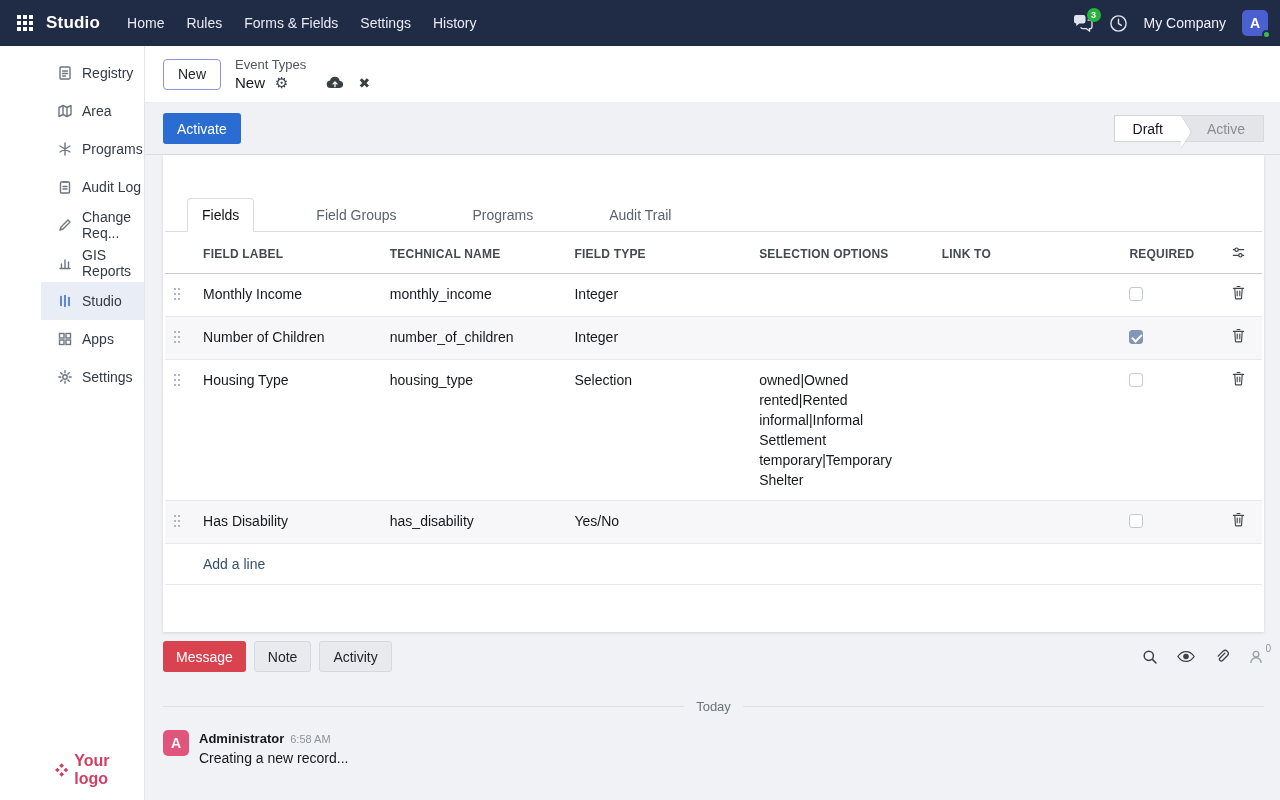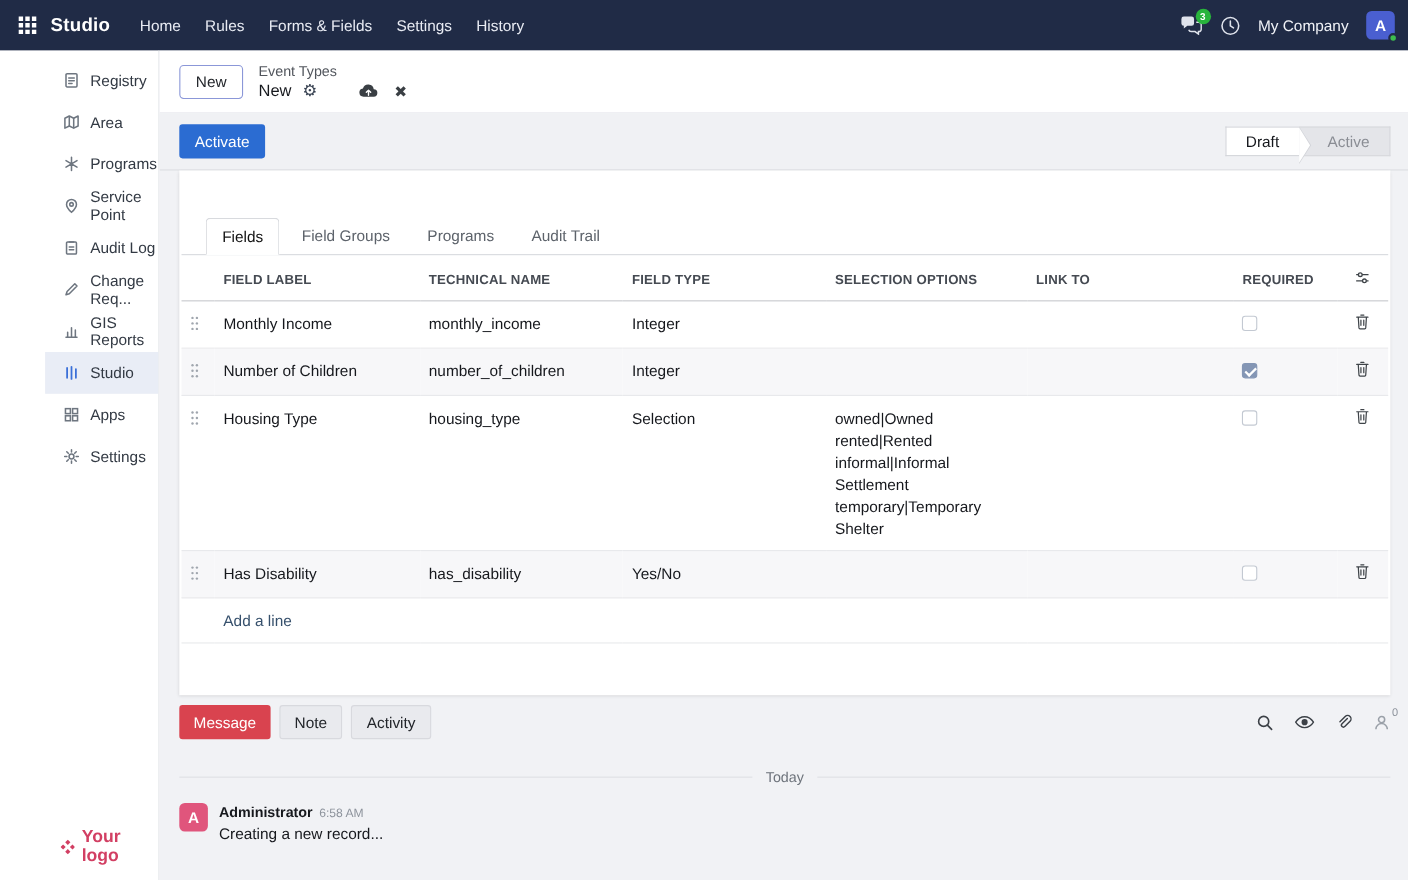--- a/index.html
+++ b/index.html
@@ -97,21 +97,21 @@
   .stage-inactive {
     background:#e4e5e9; color:#8a8d94; padding-left:26px;
     border:1px solid #d8d9dd; border-left:none;
   }
 
   
   .sheet {
     margin:0 16px 0 18px; background:#fff; min-height:477px;
     box-shadow:0 1px 3px rgba(0,0,0,.12); padding:42px 2px 20px 2px;
   }
-  .tabs { display:flex; align-items:flex-start; border-bottom:1px solid #d8dade; padding-left:22px; height:35px; }
+  .tabs { display:flex; align-items:center; border-bottom:1px solid #d8dade; padding-left:22px; height:35px;gap:42px; }
   .tab { padding:8px 14px; font-size:14px; color:#5d636b; position:relative; top:1px; white-space:nowrap; margin-right:6px; }
   .tab.active { background:#fff; border:1px solid #d8dade; border-bottom-color:#fff; border-radius:4px 4px 0 0; color:#111; }
 
   table.fields { width:100%; border-collapse:collapse; table-layout:fixed; margin-top:5px; }
   th {
     text-align:left; font-size:12px; font-weight:700; color:#454a52; letter-spacing:.2px;
     padding:8px 8px 10px; border-bottom:1px solid #c6c8cc; white-space:nowrap; overflow:hidden;
   }
   td { font-size:14px; color:#16181d; padding:10px 8px; border-bottom:1px solid #e8e9ec; vertical-align:top; line-height:20px; }
   tbody.rows tr:nth-child(even) { background:#f7f7f9; }
@@ -217,29 +217,20 @@
       </span>
     <span data-interactable="false">Area</span>
   </div>
   <div class="side-item" data-interactable="true">
     <span class="icn" data-interactable="false">
         <svg width="16" height="16" viewBox="0 0 16 16" fill="none" stroke="currentColor" stroke-width="1.4" stroke-linecap="round">
           <path d="M8 2v12M3 5l10 6M13 5L3 11"></path>
         </svg>
       </span>
     <span data-interactable="false">Programs</span>
-  </div>
-  <div class="side-item" data-interactable="true">
-    <span class="icn" data-interactable="false">
-        <svg width="16" height="16" viewBox="0 0 16 16" fill="none" stroke="currentColor" stroke-width="1.4">
-          <path d="M8 14S3.5 9.8 3.5 6.8A4.5 4.5 0 0 1 8 2.3a4.5 4.5 0 0 1 4.5 4.5C12.5 9.8 8 14 8 14z"></path>
-          <circle cx="8" cy="6.8" r="1.6"></circle>
-        </svg>
-      </span>
-    <span data-interactable="false">Service Point</span>
   </div>
   <div class="side-item" data-interactable="true">
     <span class="icn" data-interactable="false">
         <svg width="16" height="16" viewBox="0 0 16 16" fill="none" stroke="currentColor" stroke-width="1.4" stroke-linecap="round">
           <rect x="3.5" y="3" width="9" height="11" rx="1"></rect>
           <path d="M6 3h4M6 7.5h4M6 10h4"></path>
         </svg>
       </span>
     <span data-interactable="false">Audit Log</span>
   </div>

